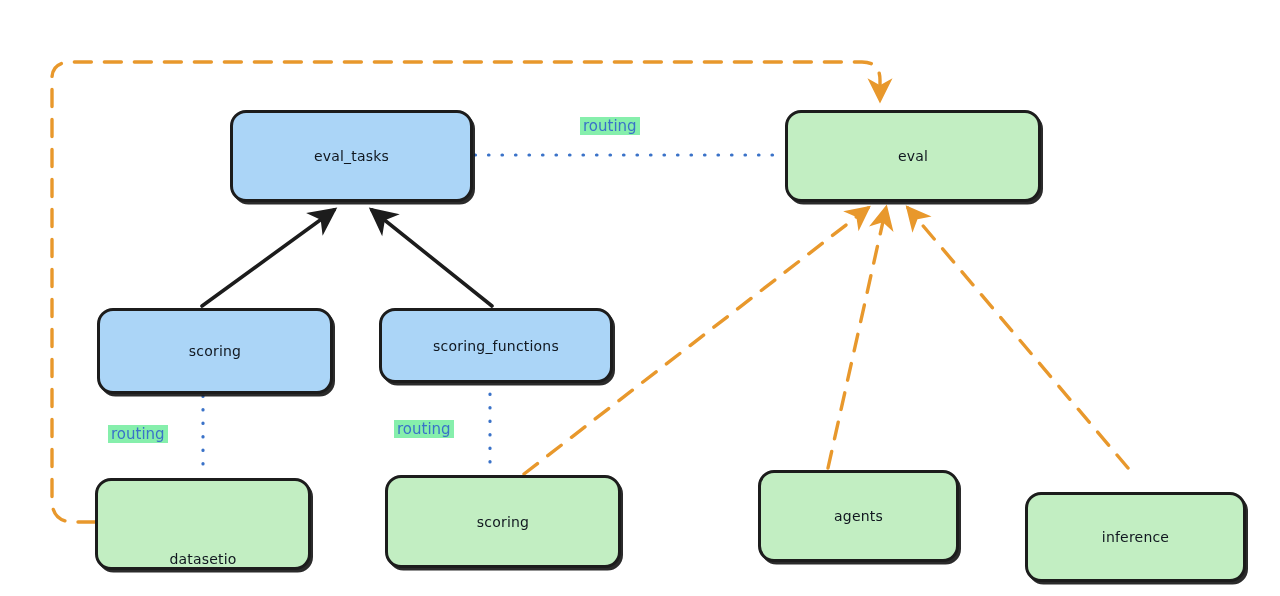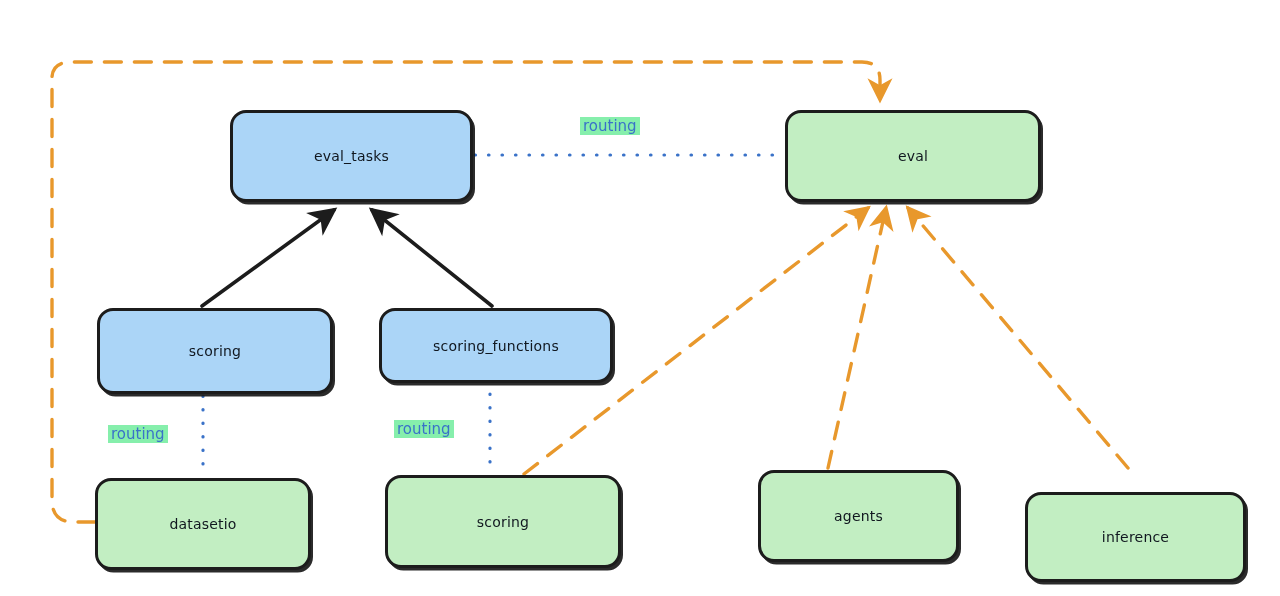--- a/index.html
+++ b/index.html
@@ -125,21 +125,21 @@
   </div>
 
   <div class="node node-api" style="left:97px; top:308px; width:236px; height:86px;">
     <span class="node-label">scoring</span>
   </div>
 
   <div class="node node-api" style="left:379px; top:308px; width:234px; height:75px;">
     <span class="node-label">scoring_functions</span>
   </div>
 
-  <div class="node node-provider" style="left:95px; top:478px; width:216px; height:92px;">
+  <div class="node node-provider" style="left:95px; top:478px; width:216px; height:92px;align-items:flex-end;">
     <span class="node-label">datasetio</span>
   </div>
 
   <div class="node node-provider" style="left:385px; top:475px; width:236px; height:93px;">
     <span class="node-label">scoring</span>
   </div>
 
   <div class="node node-provider" style="left:710px; top:470px; width:201px; height:92px;margin-left:48px;">
     <span class="node-label">agents</span>
   </div>

